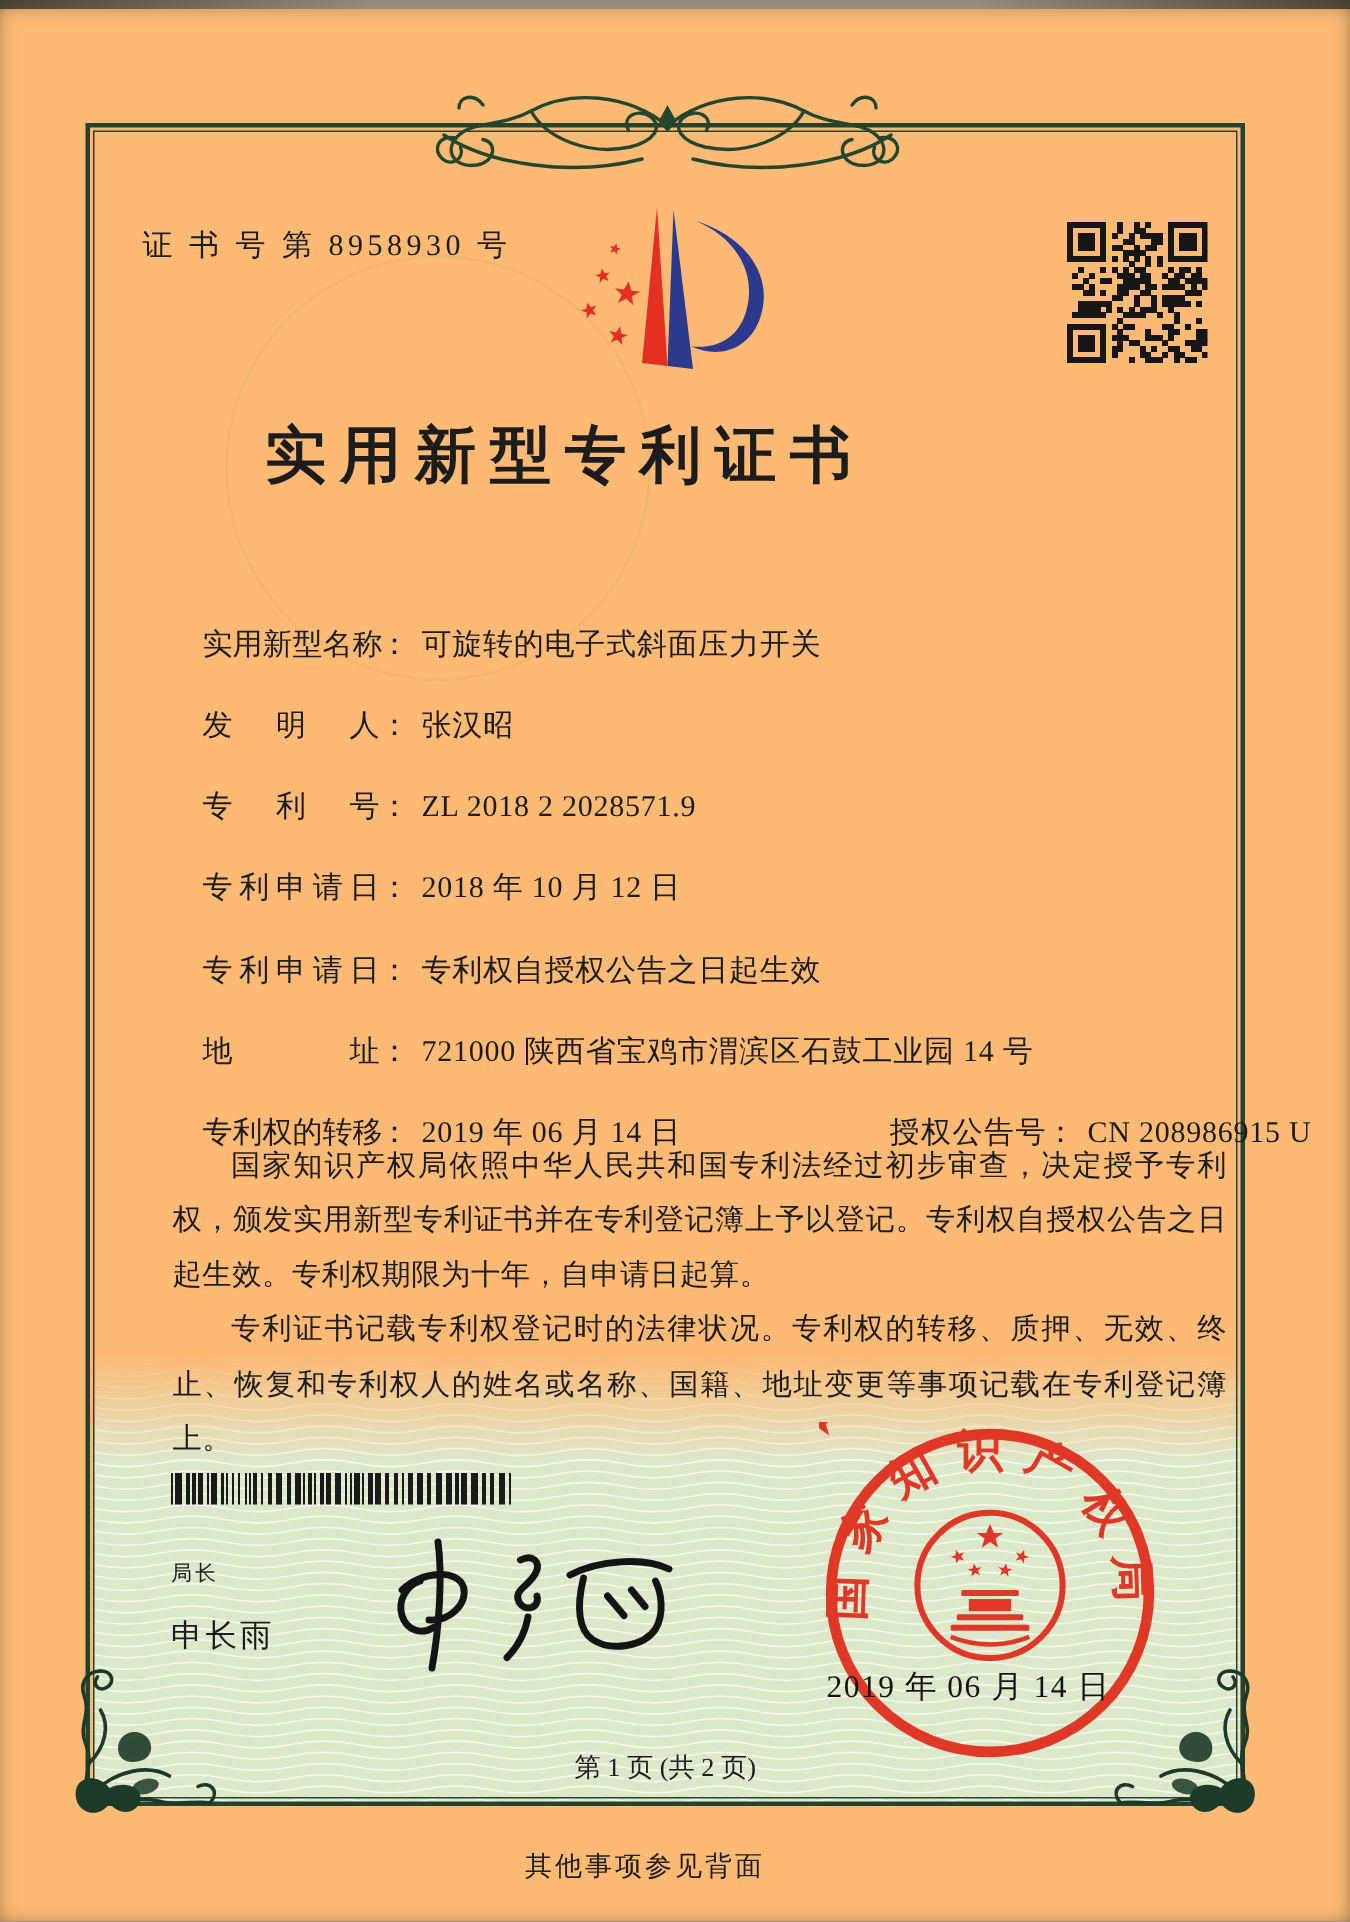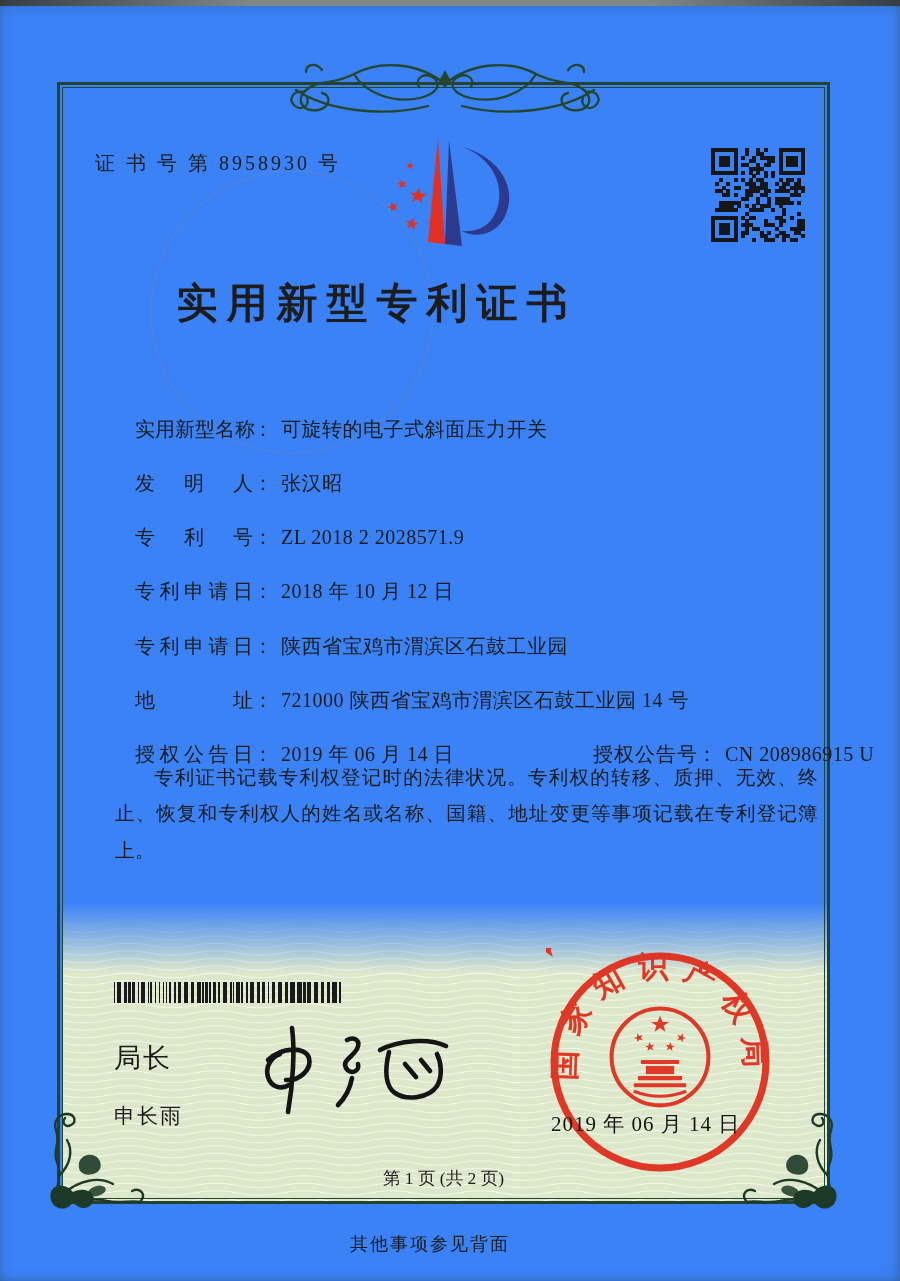--- a/index.html
+++ b/index.html
@@ -1,18 +1,18 @@
 <!DOCTYPE html>
 <html><head>
 <meta charset="utf-8">
 <style>
   html,body{margin:0;padding:0;background:#888;}
   .page{
     position:relative;width:900px;height:1281px;margin:0 auto;
-    background:#3b82f6;overflow:hidden;
+    background:#fdba74;overflow:hidden;
     font-family:"Liberation Serif","DejaVu Serif",serif;color:#1c1c1c;
     box-shadow:inset 0 12px 14px -10px rgba(55,55,45,.55),
                inset -9px 0 12px -9px rgba(55,55,45,.35),
                inset 9px 0 12px -9px rgba(55,55,45,.28),
                inset 0 -9px 12px -9px rgba(55,55,45,.30);
   }
   .scan-top{position:absolute;left:0;top:0;width:900px;height:6px;
     background:linear-gradient(90deg,#35342e,#8d8c80 28%,#8d8c80 72%,#35342e);opacity:.85;}
   .watermark-circle{position:absolute;left:150px;top:170px;width:280px;height:280px;
     border:2px solid rgba(180,150,90,.12);border-radius:50%;}
@@ -34,22 +34,22 @@
     font-size:41px;font-weight:bold;letter-spacing:9px;}
   .field-row{position:absolute;left:115px;font-size:20px;white-space:pre;}
   .field-label{display:inline-block;width:118px;text-align:justify;text-align-last:justify;}
   .field-value{padding-left:8px;letter-spacing:.5px;}
   .grant-col2{position:absolute;left:448px;top:0;font-size:20px;white-space:pre;}
   .grant-col2 .field-label{width:104px;}
   .paragraphs{position:absolute;left:115px;top:760px;width:703px;
     font-size:19.5px;line-height:36.4px;text-align:justify;letter-spacing:.4px;}
   .paragraphs p{margin:0;text-indent:2em;}
   .barcode{position:absolute;left:114px;top:982px;}
-  .signer-title{position:absolute;left:114px;top:1040px;font-size:27px;letter-spacing:2px;}
-  .signer-name{position:absolute;left:114px;top:1076px;font-size:21px;letter-spacing:2px;margin-top:26px;}
+  .signer-title{position:absolute;left:114px;top:1040px;font-size:14px;letter-spacing:2px;}
+  .signer-name{position:absolute;left:114px;top:1076px;font-size:21px;letter-spacing:2px;}
   .signature{position:absolute;left:252px;top:1020px;}
   .seal{position:absolute;left:546px;top:948px;opacity:.93;}
   .seal-date{position:absolute;left:551px;top:1110px;font-size:21px;letter-spacing:1px;color:#141414;}
   .page-info{position:absolute;left:57px;top:1166px;width:773px;text-align:center;font-size:17.5px;}
   .footer-note{position:absolute;left:0;top:1232px;width:860px;text-align:center;font-size:18px;letter-spacing:2px;}
   .ornament-top{position:absolute;left:262px;top:48px;}
   .corner-bl{position:absolute;left:43px;top:1106px;}
   .corner-br{position:absolute;left:734px;top:1106px;transform:scaleX(-1);}
 </style>
 </head>
@@ -464,33 +464,34 @@
   <div class="field-row" style="top:447px">
     <span class="field-label">发明人</span><span>：</span><span class="field-value">张汉昭</span>
   </div>
   <div class="field-row" style="top:501px">
     <span class="field-label">专利号</span><span>：</span><span class="field-value">ZL 2018 2 2028571.9</span>
   </div>
   <div class="field-row" style="top:555px">
     <span class="field-label">专利申请日</span><span>：</span><span class="field-value">2018 年 10 月 12 日</span>
   </div>
   <div class="field-row" style="top:610px">
-    <span class="field-label">专利申请日</span><span>：</span><span class="field-value">陕西省宝鸡市渭滨区石鼓工业园</span>
+    <span class="field-label">专利申请日</span><span>：</span><span class="field-value">专利权自授权公告之日起生效</span>
   </div>
   <div class="field-row" style="top:664px">
     <span class="field-label">地址</span><span>：</span><span class="field-value">721000 陕西省宝鸡市渭滨区石鼓工业园 14 号</span>
   </div>
   <div class="field-row" style="top:718px">
-    <span class="field-label">授权公告日</span><span>：</span><span class="field-value">2019 年 06 月 14 日</span>
+    <span class="field-label">专利权的转移</span><span>：</span><span class="field-value">2019 年 06 月 14 日</span>
     <span class="grant-col2">
       <span class="field-label">授权公告号</span><span>：</span><span class="field-value">CN 208986915 U</span>
     </span>
   </div>
 
   <div class="paragraphs">
+    <p>国家知识产权局依照中华人民共和国专利法经过初步审查，决定授予专利权，颁发实用新型专利证书并在专利登记簿上予以登记。专利权自授权公告之日起生效。专利权期限为十年，自申请日起算。</p>
     <p>专利证书记载专利权登记时的法律状况。专利权的转移、质押、无效、终止、恢复和专利权人的姓名或名称、国籍、地址变更等事项记载在专利登记簿上。</p>
   </div>
 
   <svg class="barcode" id="barcode-svg" width="232" height="21" shape-rendering="crispEdges">
       <rect x="0.0" y="0" width="1.4" height="21" fill="#1a1a1a"></rect>
       <rect x="2.8" y="0" width="4.2" height="21" fill="#1a1a1a"></rect>
       <rect x="9.8" y="0" width="2.8" height="21" fill="#1a1a1a"></rect>
       <rect x="14.0" y="0" width="2.8" height="21" fill="#1a1a1a"></rect>
       <rect x="18.2" y="0" width="2.8" height="21" fill="#1a1a1a"></rect>
       <rect x="23.8" y="0" width="1.4" height="21" fill="#1a1a1a"></rect>

